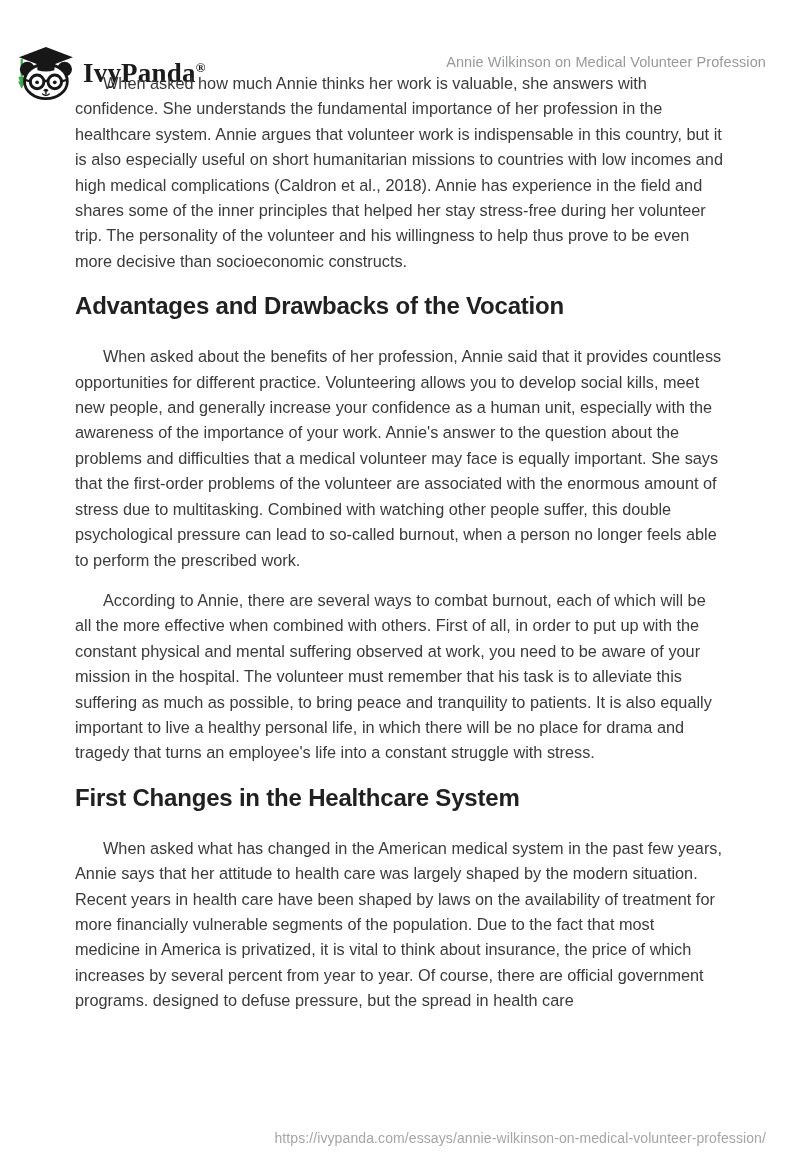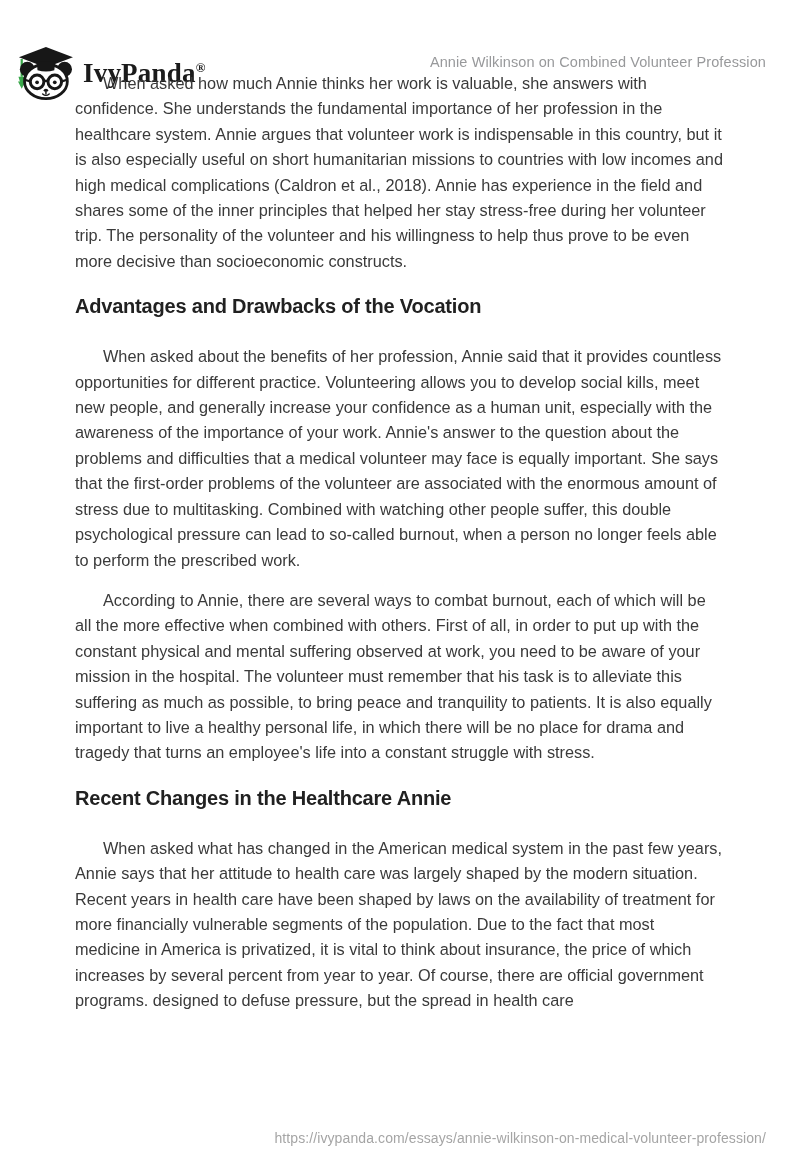--- a/index.html
+++ b/index.html
@@ -26,21 +26,21 @@
   }
 
   
   .content {
     position:absolute; top:71px; left:75px; width:648px;
     font-size:16.3px; line-height:25.4px; color:#3a3a3a;
   }
   .content p { margin:0 0 15px 0; }
   .content p.indent { text-indent:28px; }
   .content h2 {
-    font-size:20px; line-height:34px; font-weight:700;
+    font-size:24px; line-height:34px; font-weight:700;
     color:#212121; letter-spacing:-0.2px;
     margin:13px 0 21px 0;
   }
 
   
   .footer-url {
     position:absolute; top:1130px; right:34px;
     font-size:14px; color:#a5a5a5; letter-spacing:0.1px;
   }
 </style>
@@ -70,29 +70,29 @@
         <circle cx="24.5" cy="38.5" r="7.3" fill="#ffffff" stroke="#171717" stroke-width="3.2"></circle>
         <circle cx="43.5" cy="38.5" r="7.3" fill="#ffffff" stroke="#171717" stroke-width="3.2"></circle>
         <circle cx="24.5" cy="39" r="2" fill="#171717"></circle>
         <circle cx="43.5" cy="39" r="2" fill="#171717"></circle>
 
         <ellipse cx="34" cy="47.5" rx="2.4" ry="1.7" fill="#171717"></ellipse>
         <path d="M34 49 L34 51 M30.5 51.5 Q34 54.5 37.5 51.5" stroke="#171717" stroke-width="1.6" fill="none" stroke-linecap="round"></path>
       </svg>
       <div class="brand"><span>IvyPanda</span><sup>®</sup></div>
     </div>
-    <div class="header-title">Annie Wilkinson on Combined Volunteer Profession</div>
+    <div class="header-title">Annie Wilkinson on Medical Volunteer Profession</div>
   </header>
 
   <main class="content" id="document-body">
       <p class="indent">When asked how much Annie thinks her work is valuable, she answers with confidence. She understands the fundamental importance of her profession in the healthcare system. Annie argues that volunteer work is indispensable in this country, but it is also especially useful on short humanitarian missions to countries with low incomes and high medical complications (Caldron et al., 2018). Annie has experience in the field and shares some of the inner principles that helped her stay stress-free during her volunteer trip. The personality of the volunteer and his willingness to help thus prove to be even more decisive than socioeconomic constructs.</p>
       <h2>Advantages and Drawbacks of the Vocation</h2>
       <p class="indent">When asked about the benefits of her profession, Annie said that it provides countless opportunities for different practice. Volunteering allows you to develop social kills, meet new people, and generally increase your confidence as a human unit, especially with the awareness of the importance of your work. Annie's answer to the question about the problems and difficulties that a medical volunteer may face is equally important. She says that the first-order problems of the volunteer are associated with the enormous amount of stress due to multitasking. Combined with watching other people suffer, this double psychological pressure can lead to so-called burnout, when a person no longer feels able to perform the prescribed work.</p>
       <p class="indent">According to Annie, there are several ways to combat burnout, each of which will be all the more effective when combined with others. First of all, in order to put up with the constant physical and mental suffering observed at work, you need to be aware of your mission in the hospital. The volunteer must remember that his task is to alleviate this suffering as much as possible, to bring peace and tranquility to patients. It is also equally important to live a healthy personal life, in which there will be no place for drama and tragedy that turns an employee's life into a constant struggle with stress.</p>
-      <h2>Recent Changes in the Healthcare Annie</h2>
+      <h2>First Changes in the Healthcare System</h2>
       <p class="indent">When asked what has changed in the American medical system in the past few years, Annie says that her attitude to health care was largely shaped by the modern situation. Recent years in health care have been shaped by laws on the availability of treatment for more financially vulnerable segments of the population. Due to the fact that most medicine in America is privatized, it is vital to think about insurance, the price of which increases by several percent from year to year. Of course, there are official government programs. designed to defuse pressure, but the spread in health care</p>
     </main>
 
   <footer>
     <div class="footer-url">https://ivypanda.com/essays/annie-wilkinson-on-medical-volunteer-profession/</div>
   </footer>
 
 </div>
 
 </body></html>

